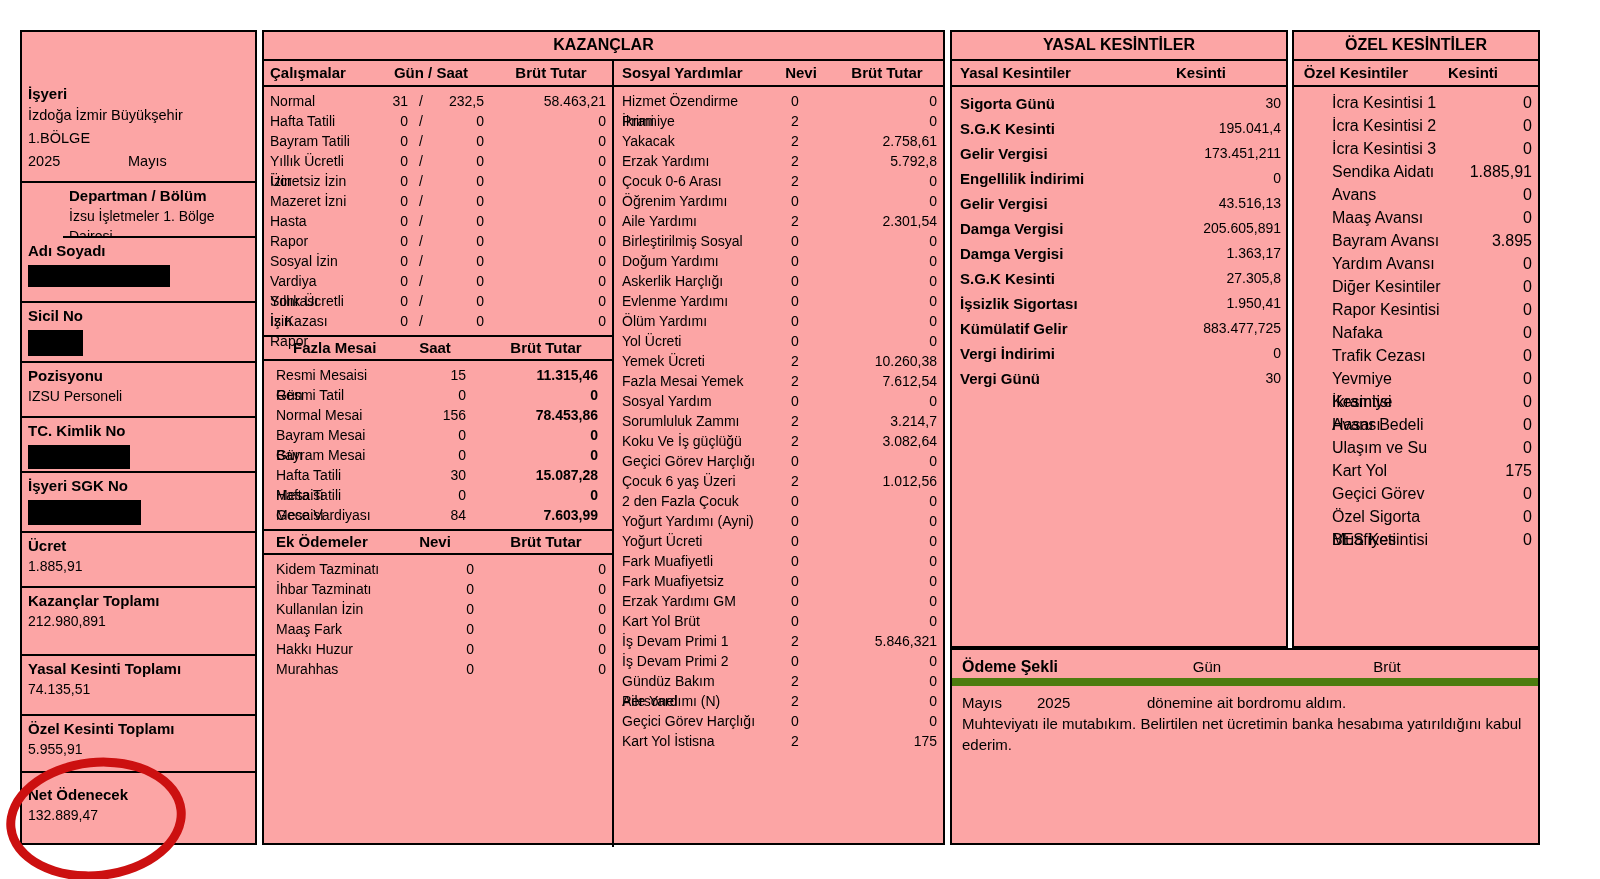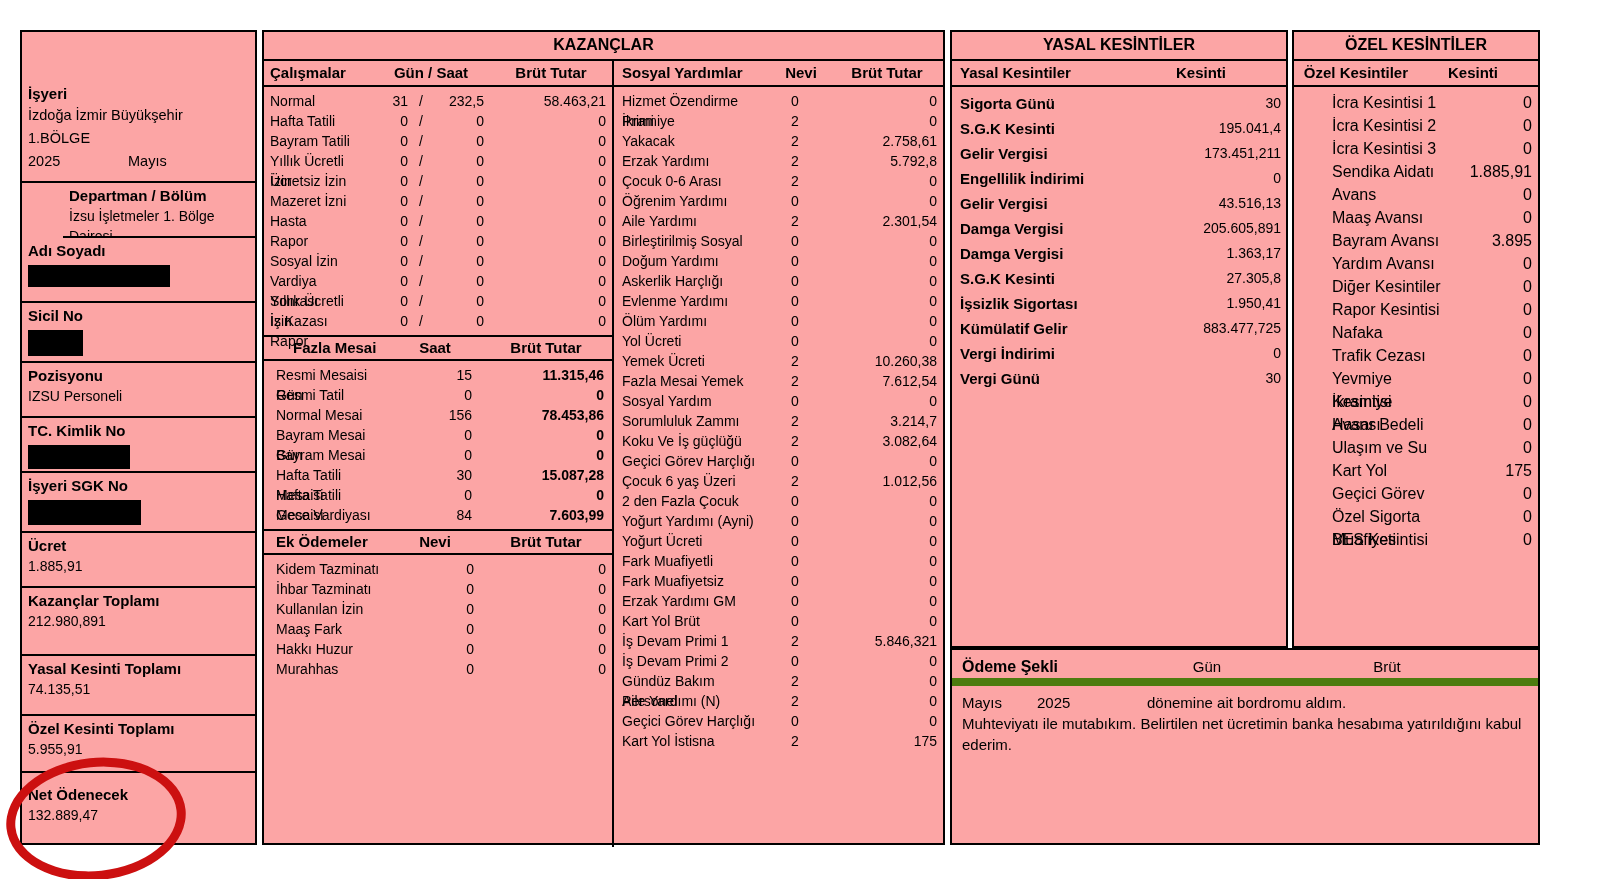--- a/index.html
+++ b/index.html
@@ -32,21 +32,21 @@
   .cal-label{flex:1;padding-left:6px;}
   .cal-gun{width:42px;text-align:right;}
   .cal-slash{width:26px;text-align:center;}
   .cal-saat{width:50px;text-align:right;}
   .cal-brut{width:122px;text-align:right;padding-right:6px;}
   .h-gunsaat{width:118px;text-align:center;}
   .h-brut{width:122px;text-align:center;}
 
   .fm-label{flex:1;padding-left:12px;}
   .fm-saat{width:90px;text-align:right;}
-  .fm-brut{width:132px;text-align:right;padding-right:8px;font-weight:bold;}
+  .fm-brut{width:132px;text-align:right;padding-right:14px;font-weight:bold;}
   .fm-h-saat{width:90px;text-align:center;}
   .fm-h-brut{width:132px;text-align:center;}
   .ek-nevi{width:90px;text-align:right;}
   .ek-brut{width:132px;text-align:right;padding-right:6px;}
 
   .sy-label{flex:1;padding-left:8px;}
   .sy-nevi{width:60px;text-align:center;}
   .sy-brut{width:112px;text-align:right;padding-right:6px;}
   .sy-h-nevi{width:60px;text-align:center;}
   .sy-h-brut{width:112px;text-align:center;}

